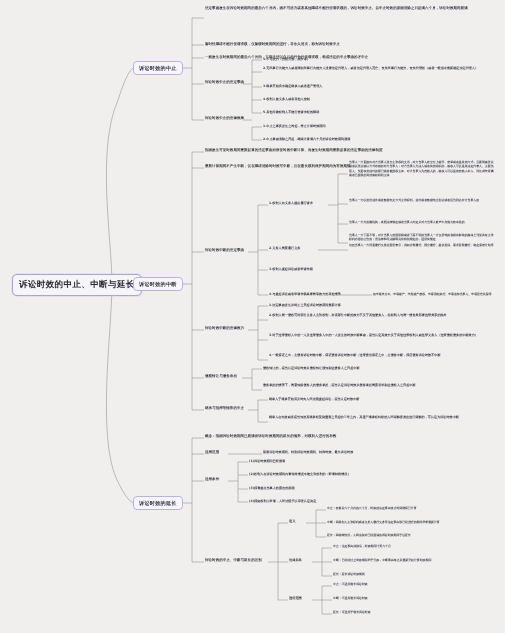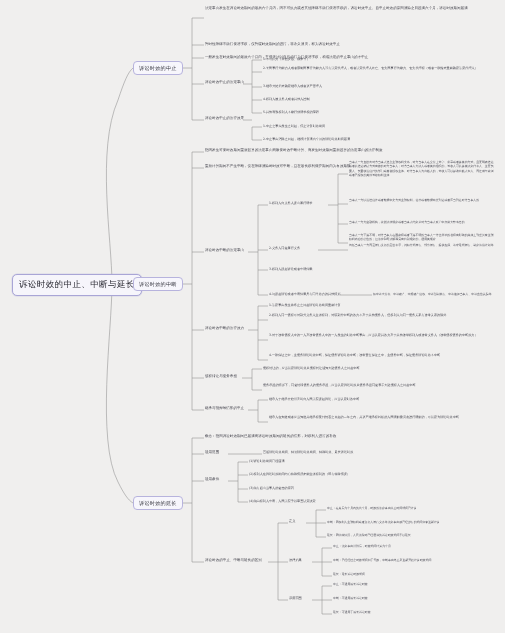--- a/index.html
+++ b/index.html
@@ -3,21 +3,21 @@
 <meta charset="utf-8">
 <style>
   html,body{margin:0;padding:0;}
   body{
     width:505px;height:633px;
     background:#f0efee;
     font-family:"DejaVu Sans","Liberation Sans",sans-serif;
     overflow:hidden;
     position:relative;
   }
-  #canvas{position:absolute;inset:0;width:505px;height:633px;}
+  #canvas{position:absolute;inset:0;width:505px;height:633px;font-weight:bold;}
   svg.links{position:absolute;left:0;top:0;width:505px;height:633px;pointer-events:none;}
 
   
   .node{position:absolute;box-sizing:border-box;}
 
   .root{
     background:#f6f5fb;
     border:1px solid #a9a5d6;
     border-radius:5px;
     padding:4px 6px;

